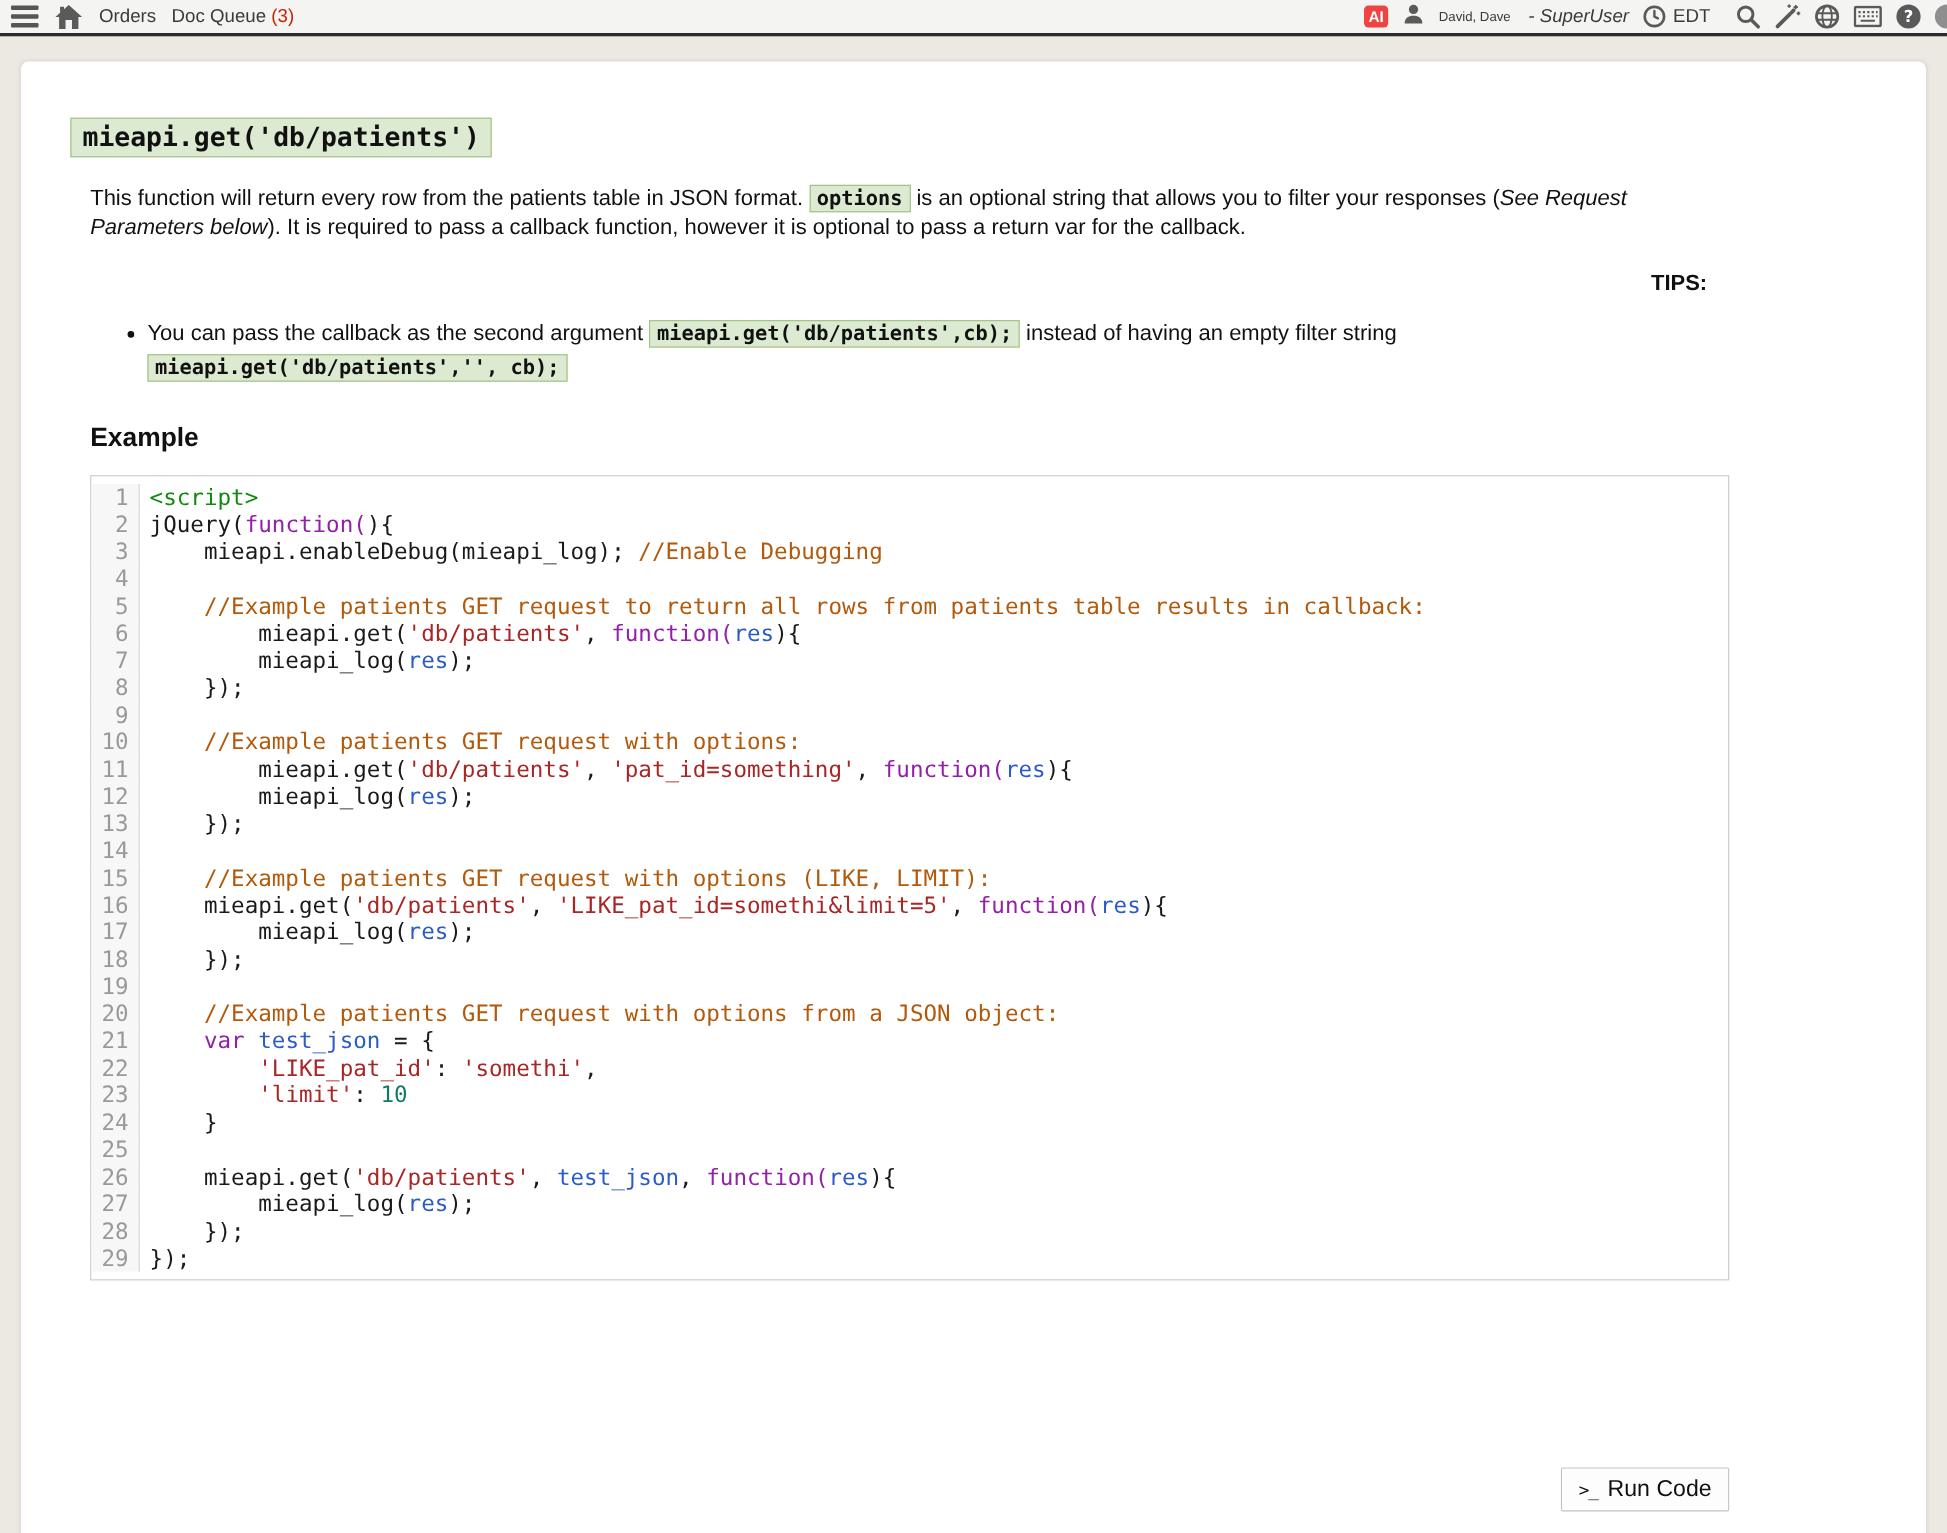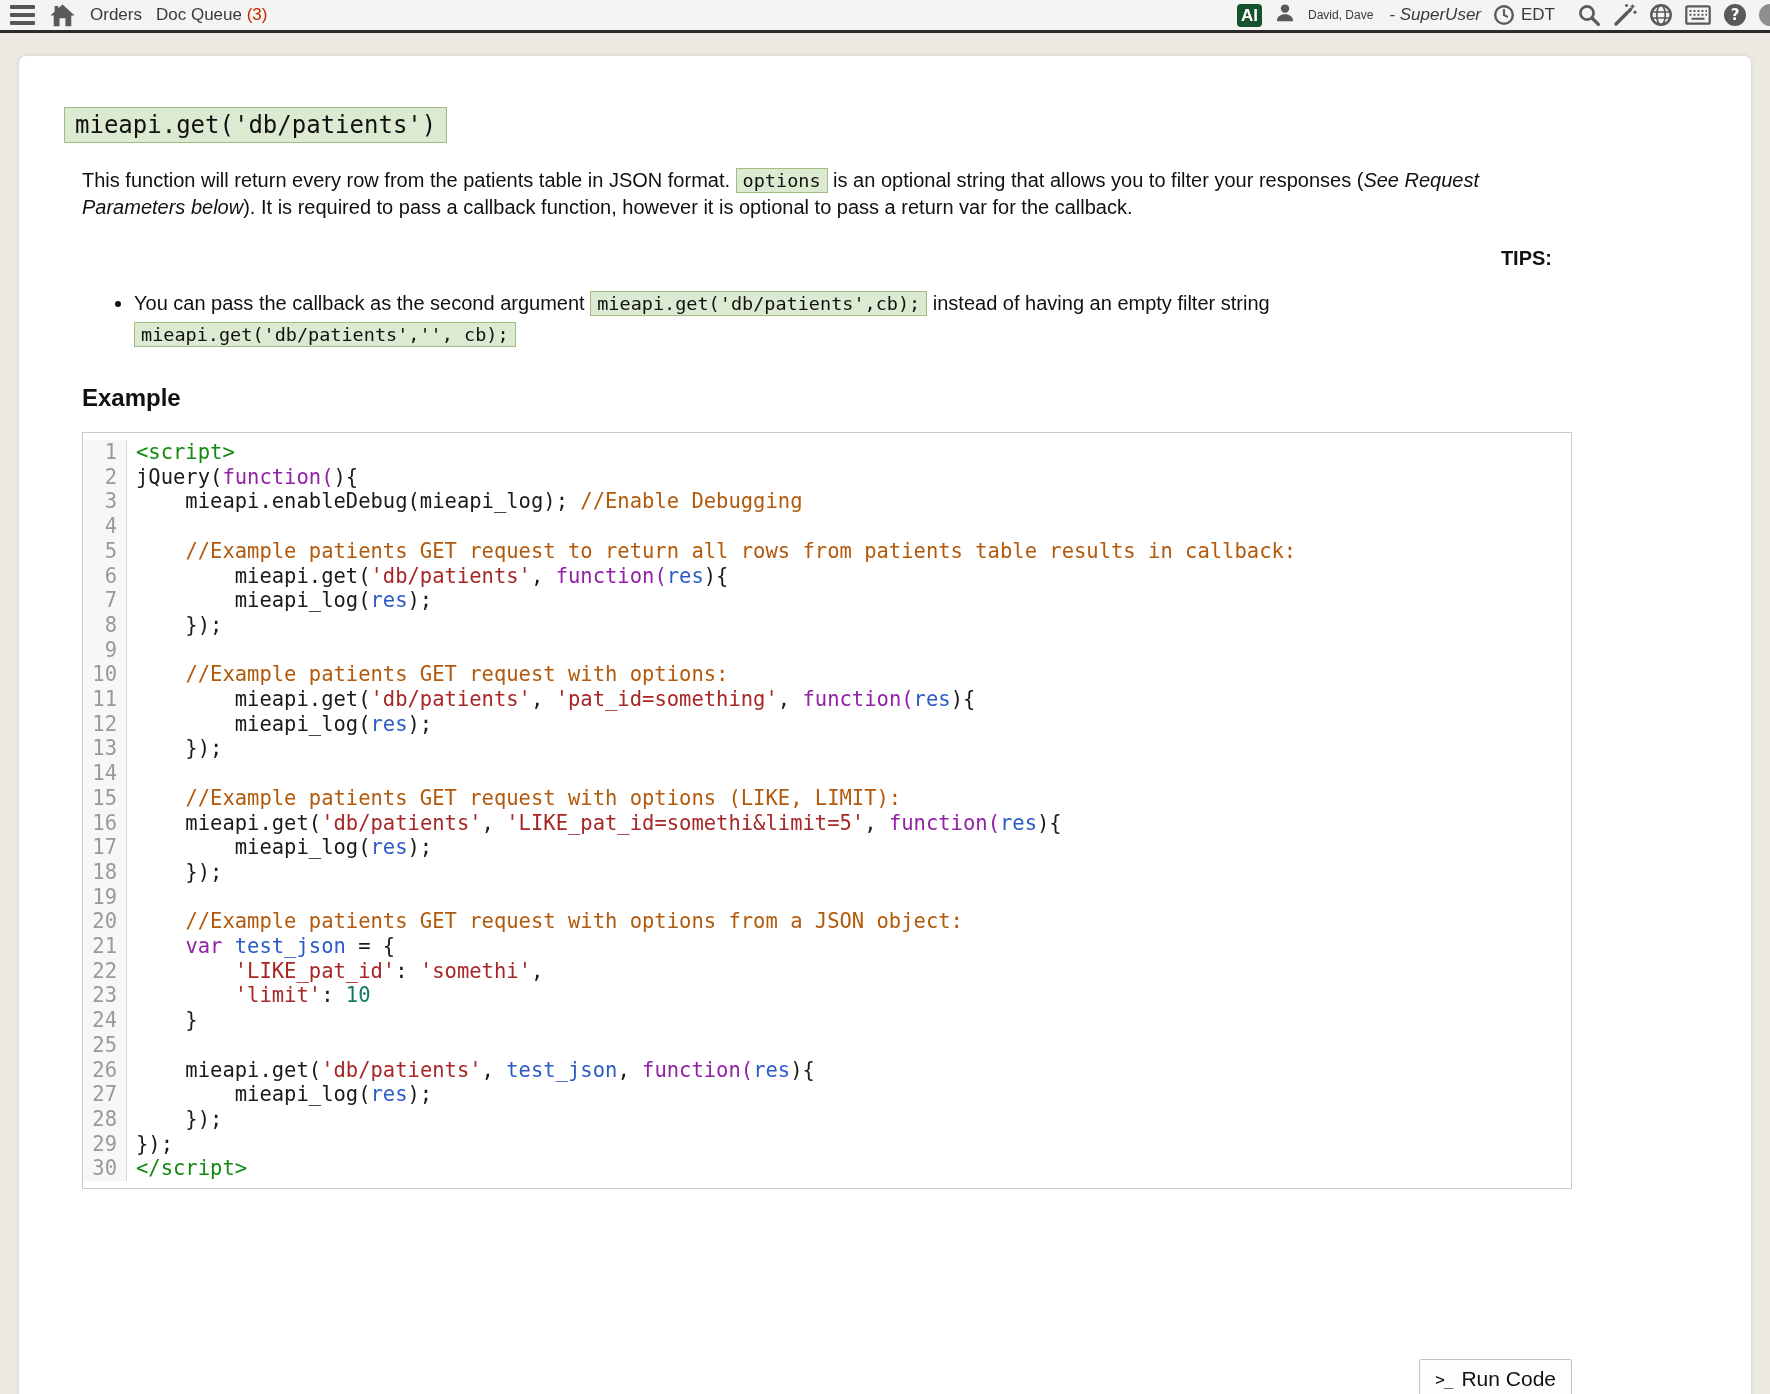--- a/index.html
+++ b/index.html
@@ -21,21 +21,21 @@
   .tb-left, .tb-right { display:flex; align-items:center; height:14px; }
   .tb-left { gap:14px; }
   .tb-right { gap:12px; }
   .icon-btn { background:none; border:none; padding:0; margin:0; cursor:pointer;
     display:flex; align-items:center; justify-content:center; }
   .hamburger { display:inline-flex; flex-direction:column; gap:4px; }
   .hamburger span { display:block; width:25px; height:4px; background:#565656; border-radius:1px; }
   .nav-link { font-size:17px; color:#3a3a3a; text-decoration:none; cursor:pointer; }
   .badge-count { color: var(--c-red, #cc2200); }
   .ai-badge {
-    background:#14532d; color:#fff; font-weight:bold; font-size:17px;
+    background:#ef4444; color:#fff; font-weight:bold; font-size:14px;
     border-radius:4px; padding:3px 4px; line-height:1; cursor:pointer;
   }
   .user-name { font-size:12px; color:#3a3a3a; }
   .user-role { font-size:17px; color:#3a3a3a; font-style:italic; margin-left:4px; }
   .tz { font-size:17px; color:#3a3a3a; margin-left:-6px; }
   .partial-circle { width:22px; height:22px; border-radius:50%; background:#8e8e8e;
     margin-right:-11px; flex:0 0 auto; cursor:pointer; }
 
   
   .page { padding-top:22px; }
@@ -43,21 +43,21 @@
     margin:0 18px; background:#fff; border-radius:8px;
     border:1px solid #e0ddd6; box-shadow:0 0 4px rgba(0,0,0,0.06);
     min-height:1360px;
     padding:48px 199px 60px 45px;
   }
 
   .code-box {
     background: var(--c-codebox-bg, #dbead1);
     border:1px solid var(--c-codebox-border, #a0be82);
     font-family:"DejaVu Sans Mono", monospace;
-    font-weight:normal;
+    font-weight:bold;
   }
   .api-title { margin:0; }
   .title-code { display:inline-block; font-size:24px; padding:3px 10px; color:#111; }
 
   .intro { margin:24px 0 0 18px; font-size:20px; line-height:27px; max-width:1492px; color:#111; }
   .inline-code { font-size:18.5px; padding:1px 6px; color:#111; }
 
   .tips-label { margin:26px 0 0 18px; font-size:20px; font-weight:bold; color:#111;text-align:right; }
   .tips-list { margin:18px 0 0 18px; padding-left:52px; font-size:20px; line-height:31px; color:#111; }
   .tips-list li { max-width:1400px; }
@@ -294,24 +294,20 @@
           <span class="code-text"><span class="tok-p">        mieapi_log(</span><span class="tok-i">res</span><span class="tok-p">);</span></span>
         </div>
         <div class="code-line">
           <span class="gutter">28</span>
           <span class="code-text"><span class="tok-p">    });</span></span>
         </div>
         <div class="code-line">
           <span class="gutter">29</span>
           <span class="code-text"><span class="tok-p">});</span></span>
         </div>
-        <div class="code-line">
-          <span class="gutter">30</span>
-          <span class="code-text"><span class="tok-t">&lt;/script&gt;</span></span>
-        </div>
       </div>
 
     <div class="run-row">
       <button class="run-btn">
         <span class="run-icon">&gt;_</span>
         <span>Run Code</span>
       </button>
     </div>
   </div>
 </div>

